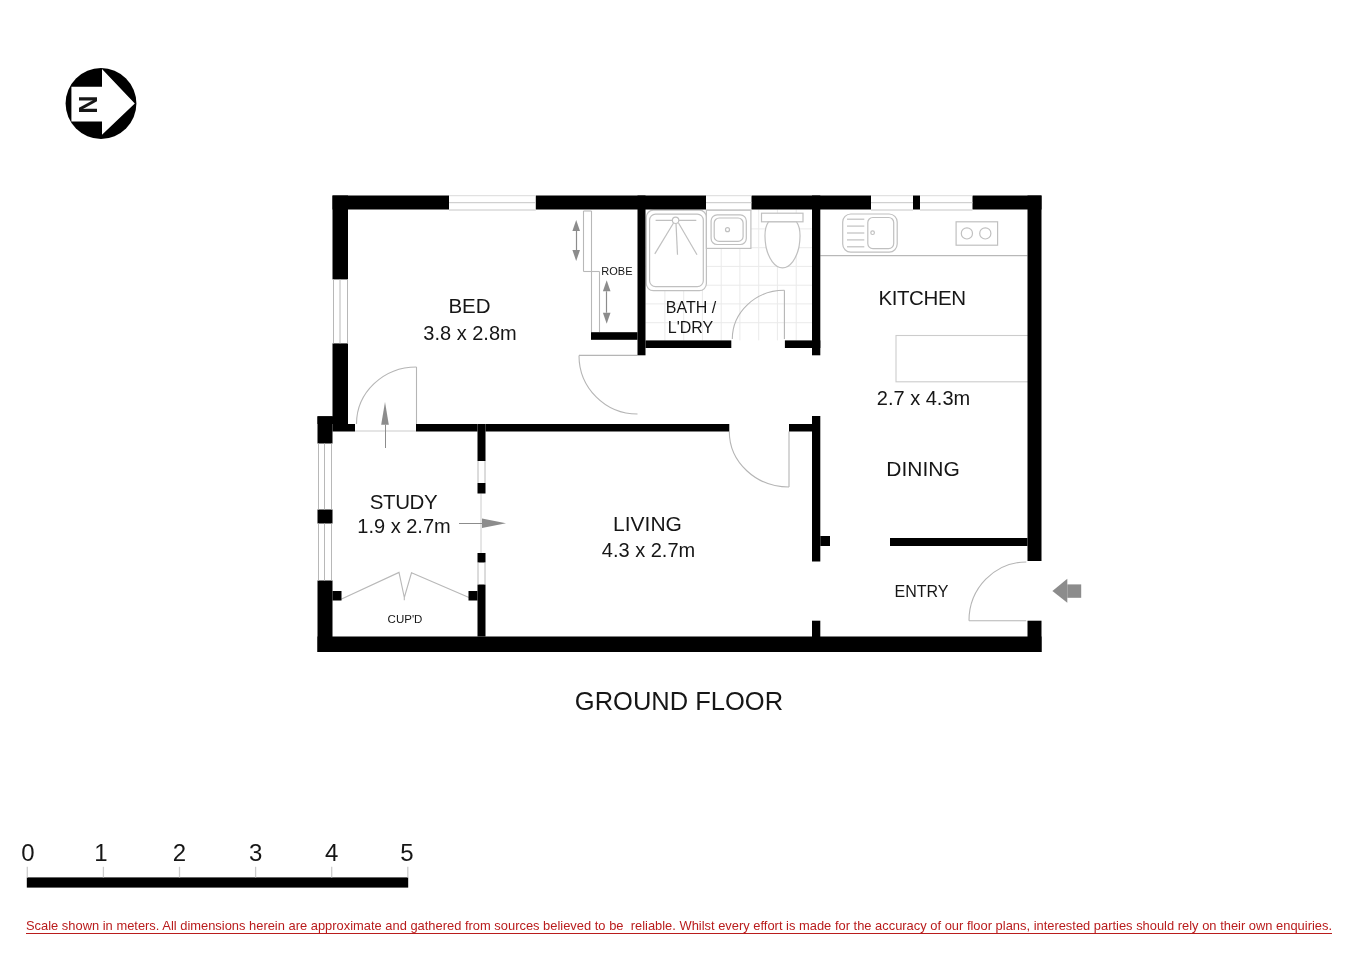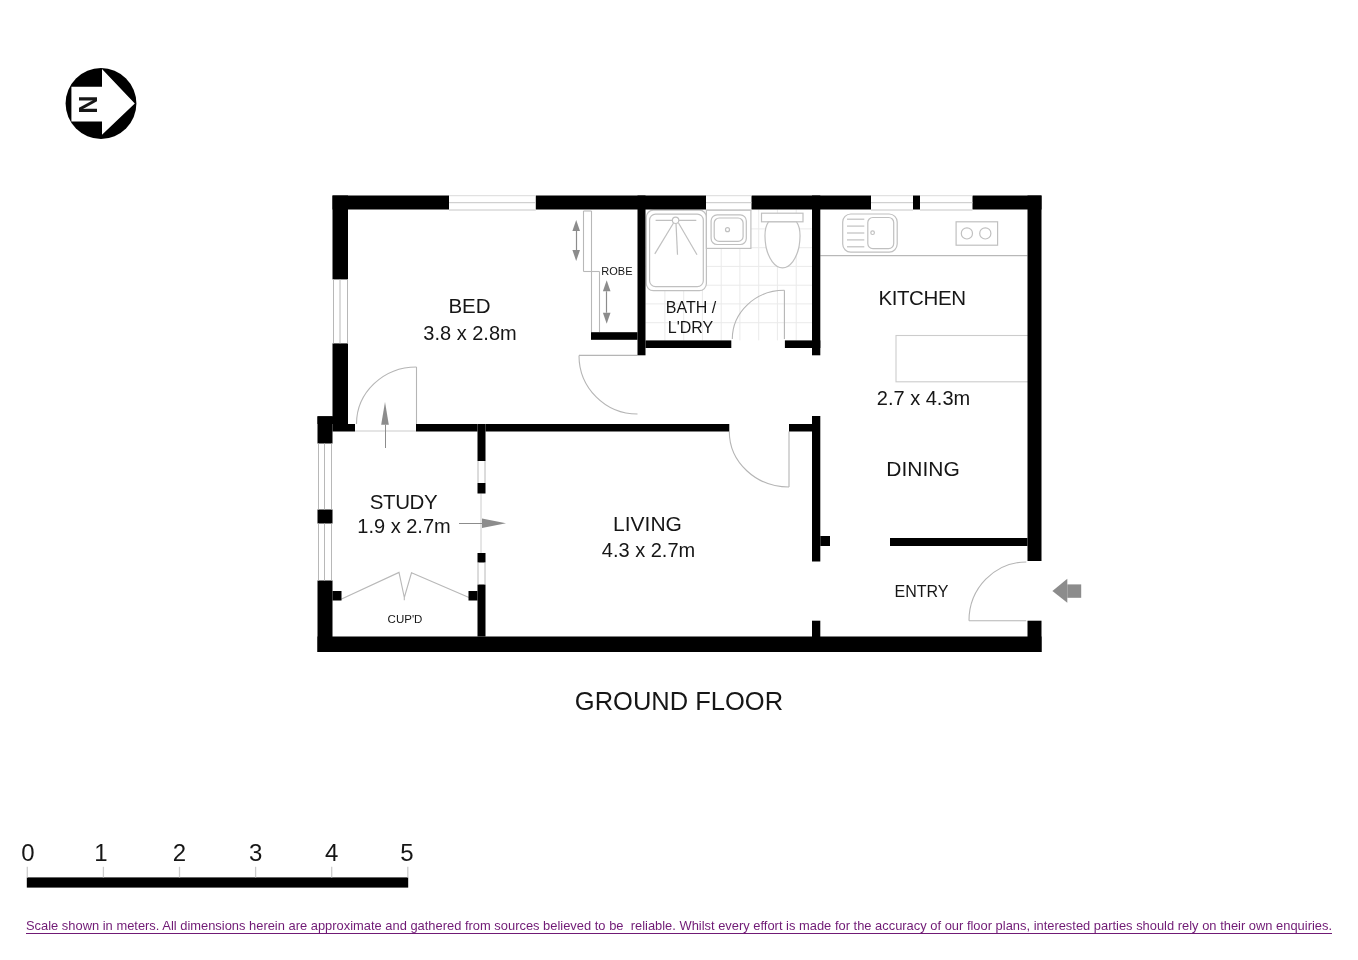--- a/index.html
+++ b/index.html
@@ -1,19 +1,19 @@
 <!DOCTYPE html>
 <html><head>
 <meta charset="utf-8">
 <style>
   html,body{margin:0;padding:0;background:#fff;}
   body{width:1358px;height:960px;position:relative;font-family:"Liberation Sans",sans-serif;}
   svg text{font-family:"Liberation Sans",sans-serif;fill:#161616;}
   #disc{position:absolute;left:26px;top:917.5px;width:1306px;font-family:"Liberation Sans",sans-serif;
-        font-size:12.9px;color:#701a75;text-align:justify;text-align-last:justify;text-decoration:underline;text-underline-offset:3px;text-decoration-thickness:1.2px;}
+        font-size:12.9px;color:#b91c1c;text-align:justify;text-align-last:justify;text-decoration:underline;text-underline-offset:3px;text-decoration-thickness:1.2px;}
 </style>
 </head>
 <body>
 <svg width="1358" height="960" viewBox="0 0 1358 960">
 
 <g>
   <circle cx="101" cy="103.5" r="35.4" fill="#000"></circle>
   <polygon points="71.4,86.7 102,86.7 102,69 134.8,103.4 102,134.8 102,121.4 71.4,121.4" fill="#fff"></polygon>
   <text x="0" y="0" transform="translate(88,104.5) rotate(90)" text-anchor="middle" font-size="25" font-weight="600" dominant-baseline="central">N</text>
 </g>

